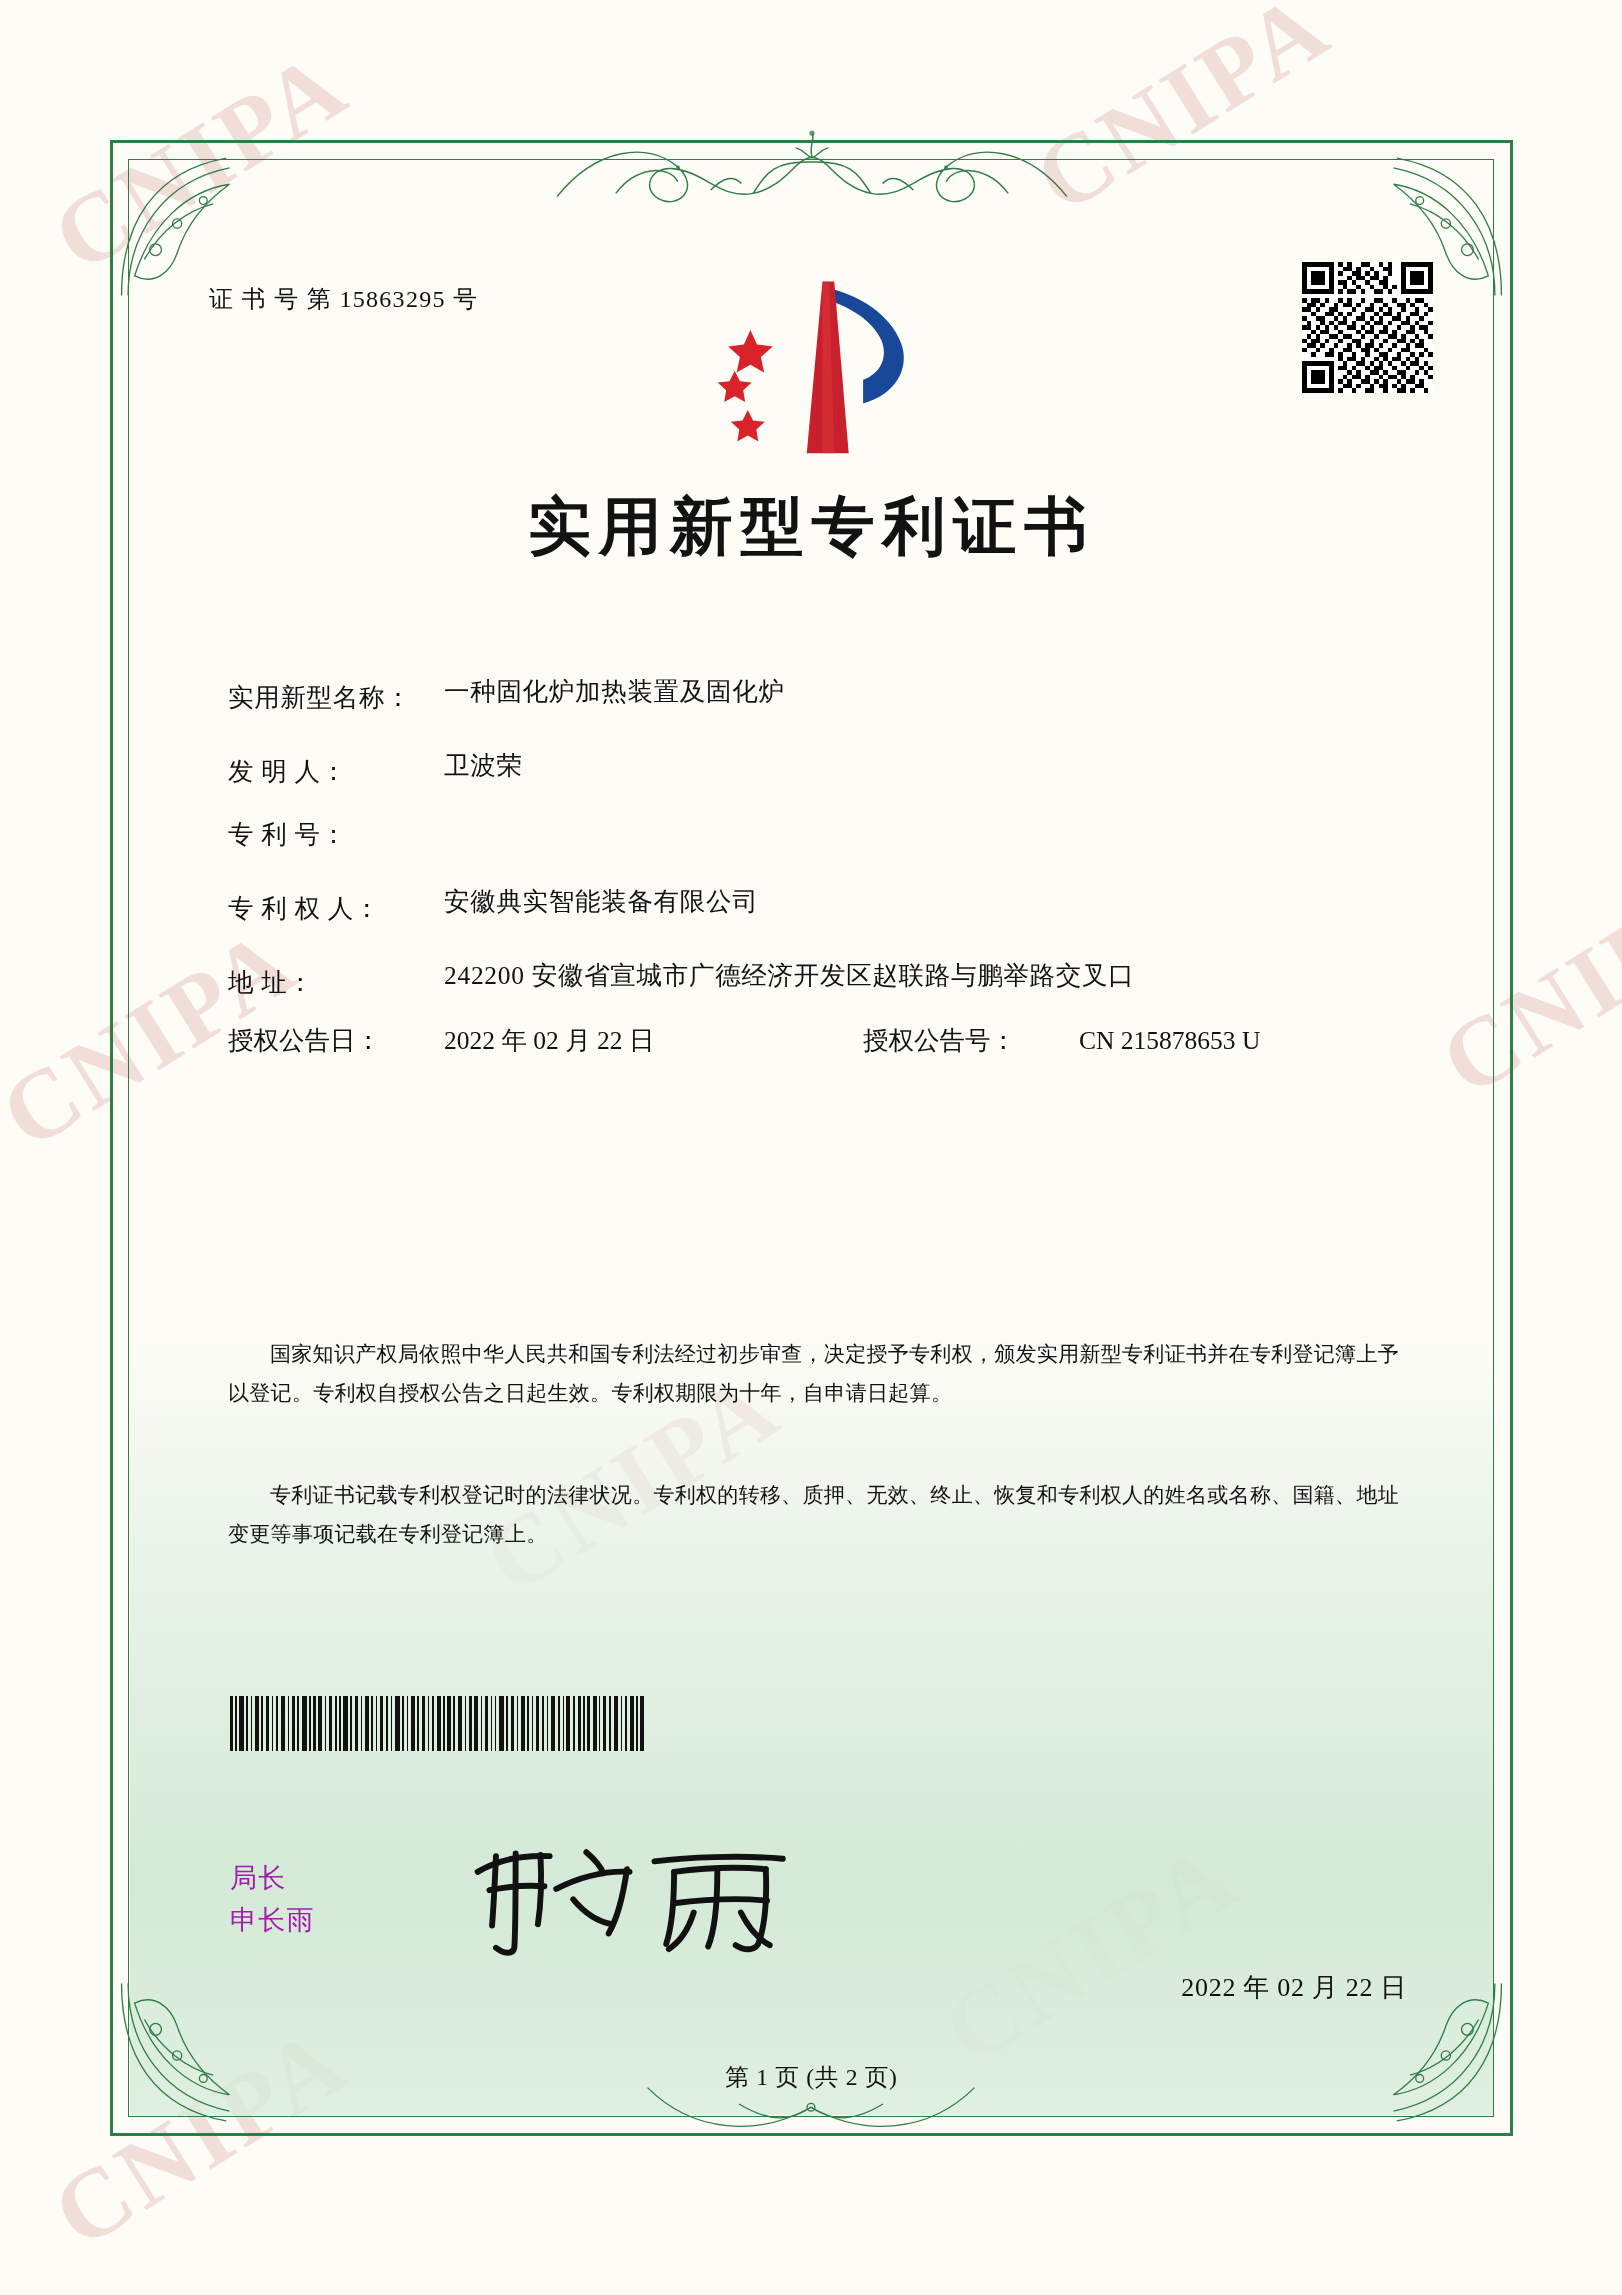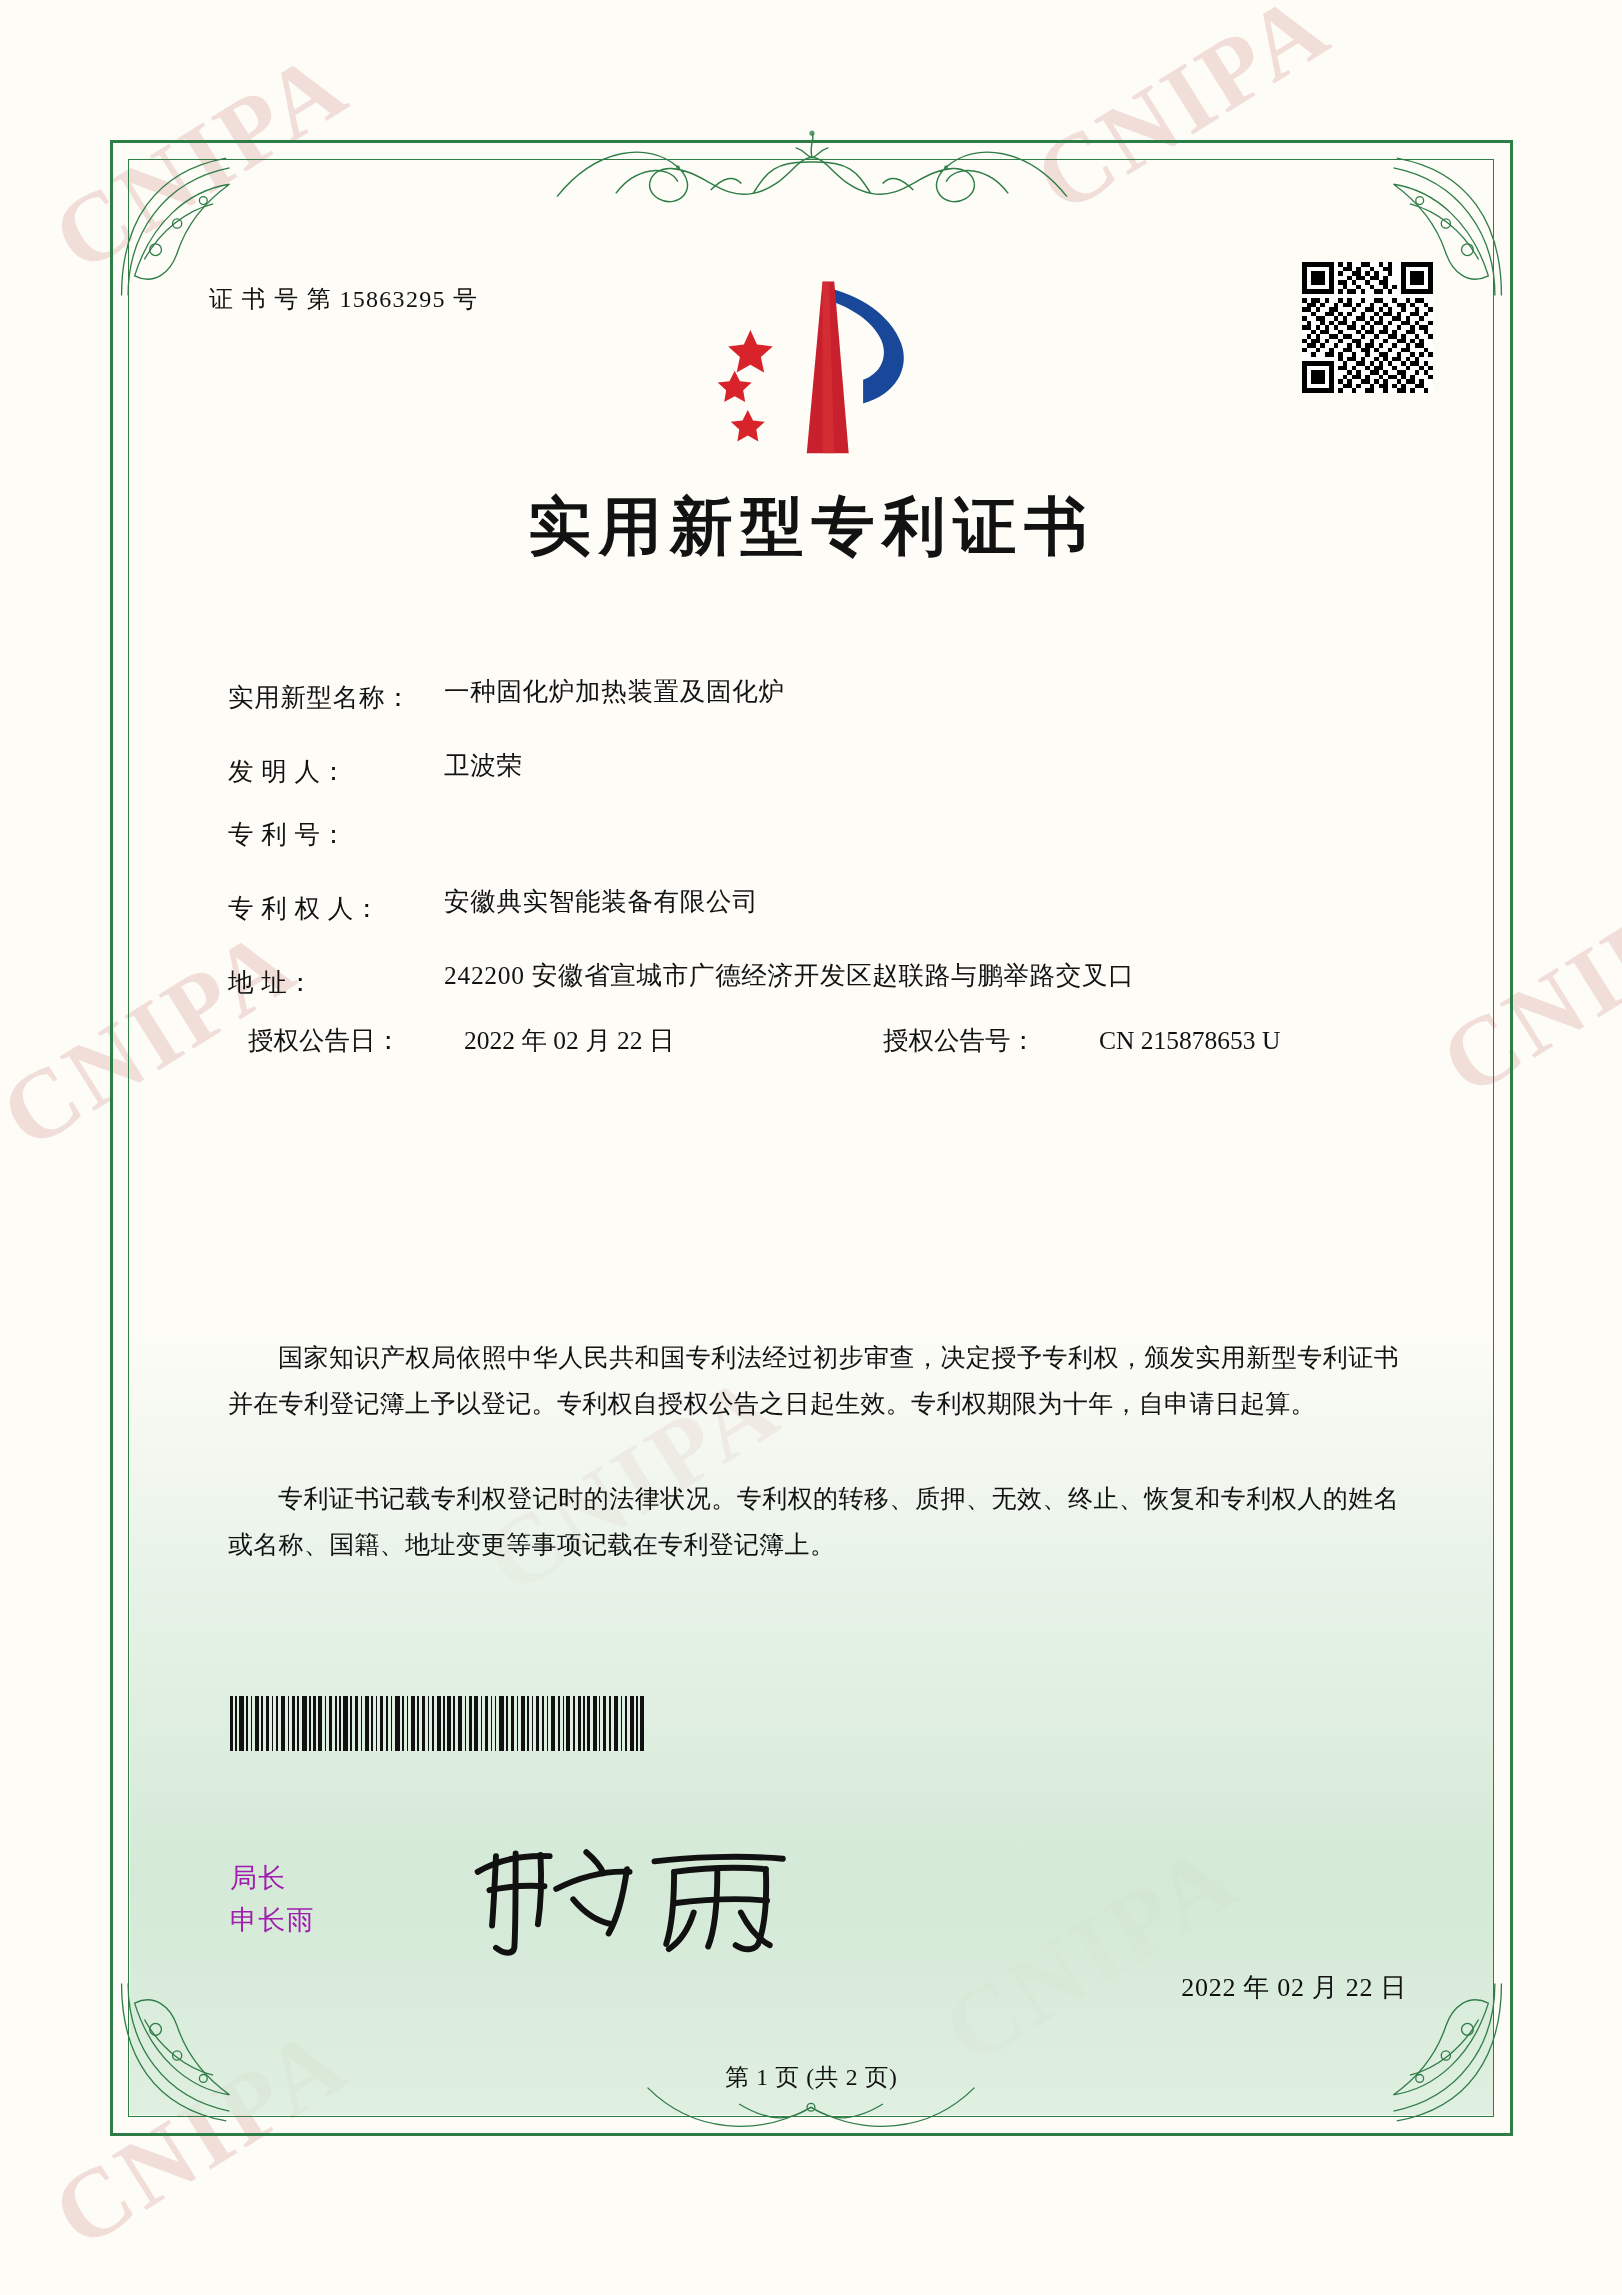--- a/index.html
+++ b/index.html
@@ -128,32 +128,31 @@
     flex: 1 1 auto;
     letter-spacing: 0.7px;
     line-height: 1.45;
   }
   .mono-val { font-family: "Liberation Mono", "DejaVu Sans Mono", monospace; font-size: 24px; letter-spacing: 0.7px;}
 
   .pubrow {
     display: flex;
     align-items: flex-end;
     margin-bottom: 26px;
-    margin-left: 20px;
   }
   .pub-l { width: 216px; flex: 0 0 216px; white-space: nowrap; }
   .pub-v { width: 419px; flex: 0 0 419px; white-space: nowrap; }
   .pub-l2 { width: 216px; flex: 0 0 216px; white-space: nowrap; }
   .pub-v2 { flex: 1 1 auto; white-space: nowrap; }
 
   .para {
     position: absolute;
     left: 228px;
     width: 1171px;
-    font-size: 25px;
+    font-size: 21px;
     line-height: 1.85;
     color: #121212;
     text-align: justify;
     letter-spacing: 0.3px;
   }
   .para p { margin: 0 0 6.5px 0; text-indent: 2em; }
 
   .barcode {
     position: absolute;
     left: 230px;

